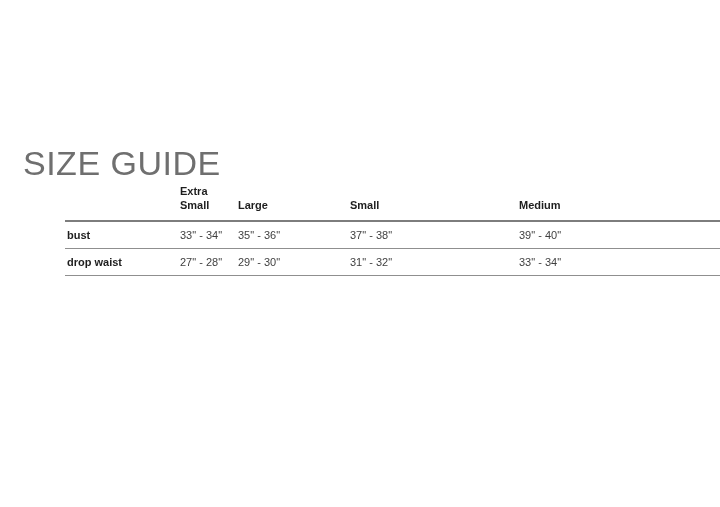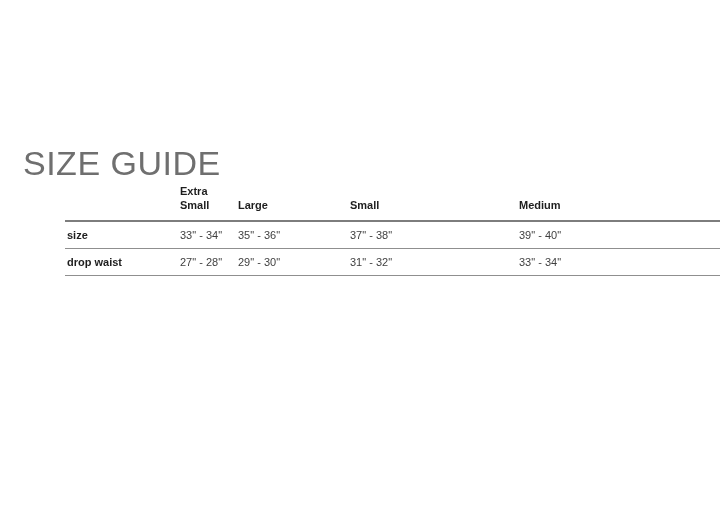--- a/index.html
+++ b/index.html
@@ -84,21 +84,21 @@
     <tr>
       <th></th>
       <th>Extra Small</th>
       <th>Large</th>
       <th>Small</th>
       <th>Medium</th>
     </tr>
   </thead>
   <tbody>
     <tr>
-      <td class="row-label">size</td>
+      <td class="row-label">bust</td>
       <td class="cell-value">33" - 34"</td>
       <td class="cell-value">35" - 36"</td>
       <td class="cell-value">37" - 38"</td>
       <td class="cell-value">39" - 40"</td>
     </tr>
     <tr>
       <td class="row-label">drop waist</td>
       <td class="cell-value">27" - 28"</td>
       <td class="cell-value">29" - 30"</td>
       <td class="cell-value">31" - 32"</td>

